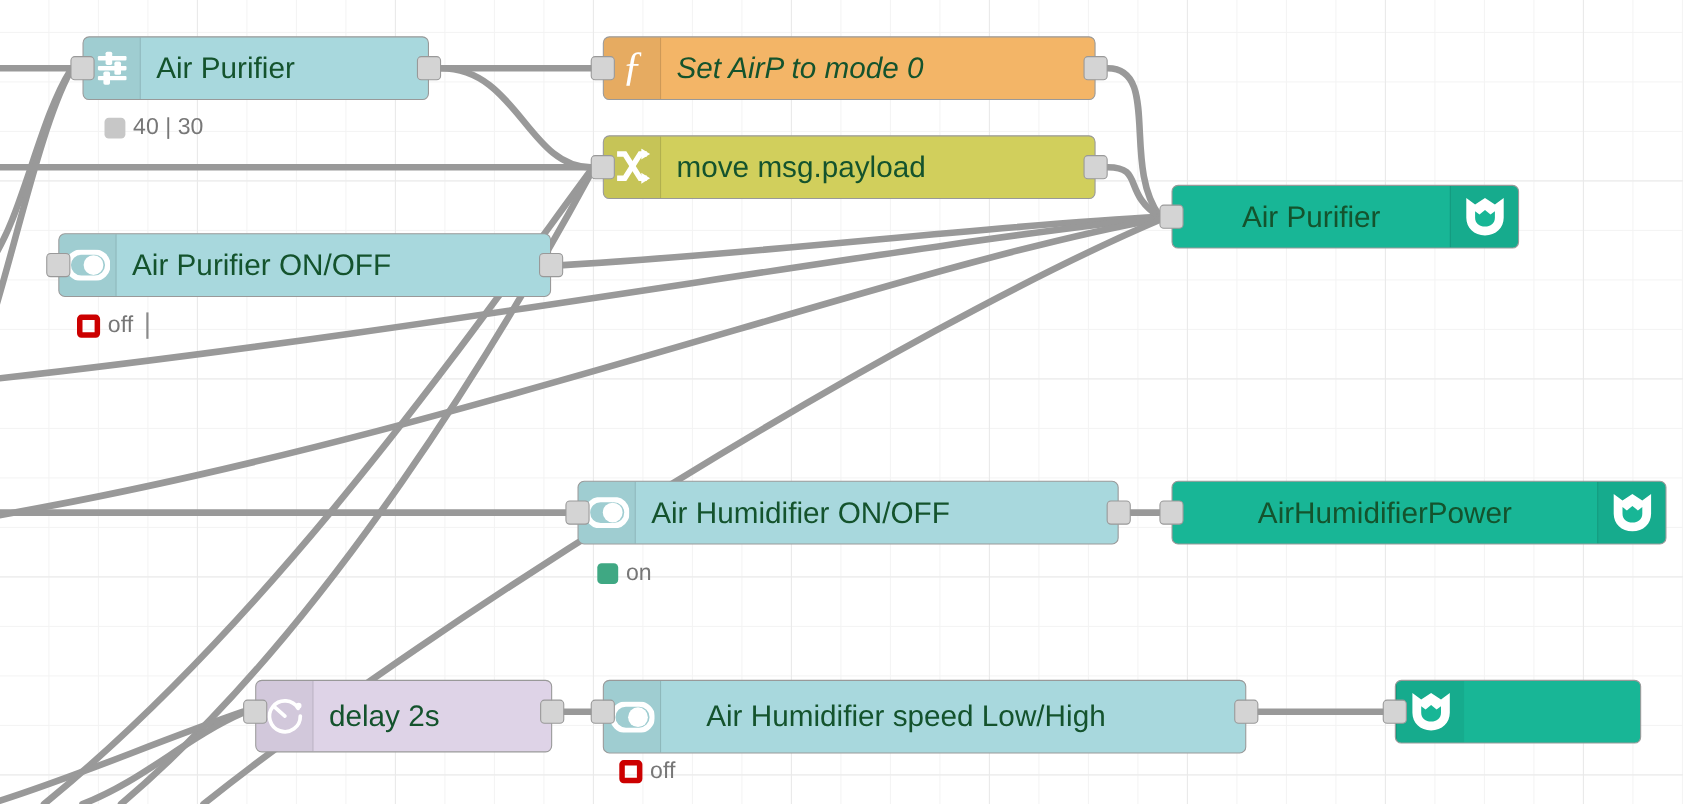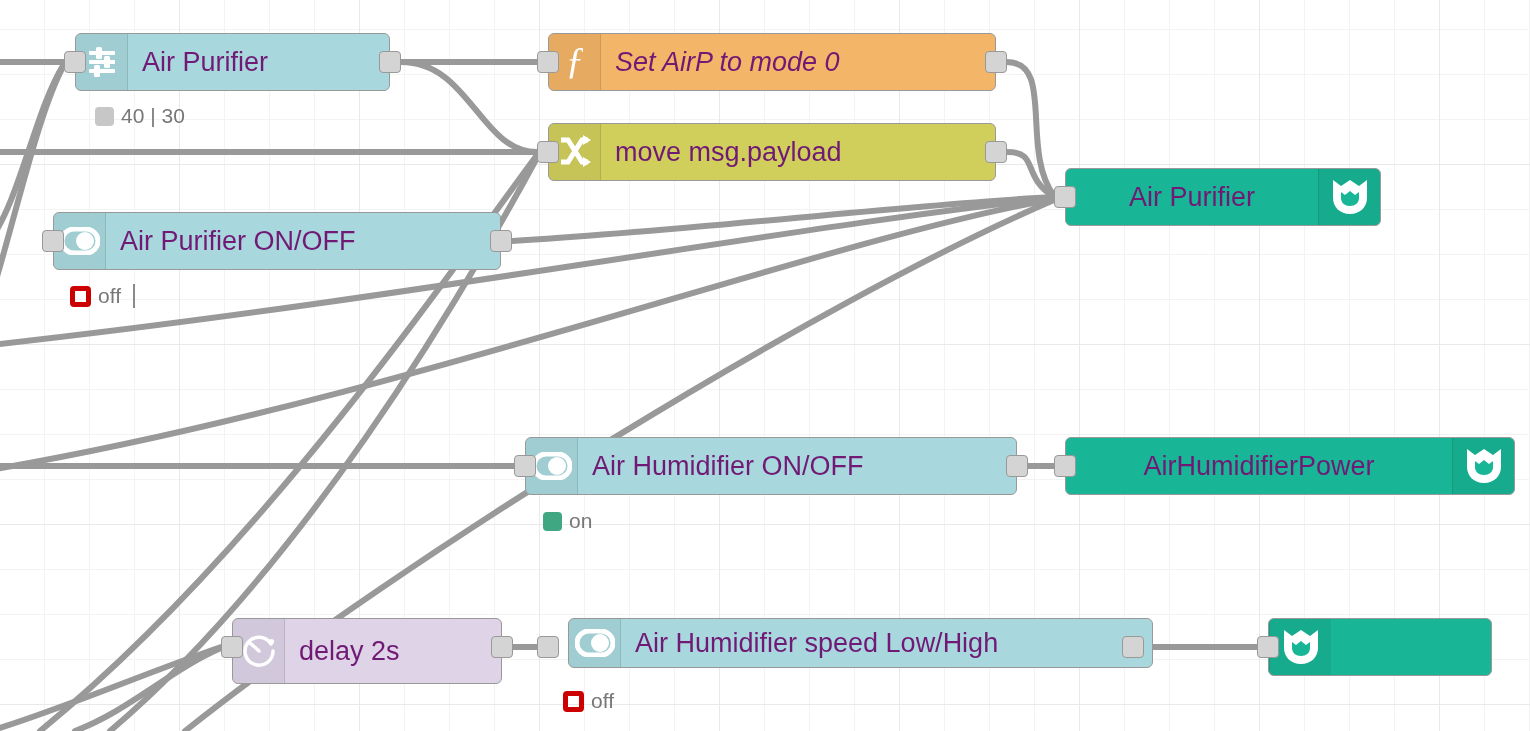--- a/index.html
+++ b/index.html
@@ -44,21 +44,21 @@
     justify-content:center;
     background:rgba(0,0,0,0.05);
     border-right:1px solid rgba(0,0,0,0.10);
     flex:0 0 52px;
   }
   .node .icon-box svg { display:block; }
   .node .label {
     flex:1 1 auto;
     padding:0 14px;
     font-size:27px;
-    color:#701a75;
+    color:#14532d;
     white-space:nowrap;
     overflow:hidden;
   }
   .node.center .label { text-align:center; }
   .node.italic .label { font-style:italic; }
 
   
   .node .icon-box-right {
     width:62px;
     align-self:stretch;
@@ -238,21 +238,21 @@
           <svg width="36" height="36" viewBox="0 0 36 36">
         <path d="M30 11 A14 14 0 1 0 32 18" stroke="white" stroke-width="3.4" fill="none" stroke-linecap="round"></path>
         <circle cx="30.5" cy="8.5" r="2.6" fill="white"></circle>
         <line x1="18" y1="18" x2="9" y2="10" stroke="white" stroke-width="3.4" stroke-linecap="round"></line>
       </svg>
         </div>
         <div class="label">delay 2s</div>
       </div>
       <div class="port" style="left: 221px; top: 636px;"></div>
       <div class="port" style="left: 491px; top: 636px;"></div>
-      <div class="node" style="left: 568px; top: 618px; width: 585px; height: 50px; background: rgb(168, 216, 221);">
+      <div class="node" style="left: 548px; top: 618px; width: 585px; height: 67px; background: rgb(168, 216, 221); gap: 27px;">
         <div class="icon-box">
           <svg width="40" height="28" viewBox="0 0 40 28">
         <rect x="2" y="2" width="36" height="24" rx="12" fill="none" stroke="white" stroke-width="5"></rect>
         <circle cx="25" cy="14" r="9" fill="white"></circle>
       </svg>
         </div>
         <div class="label">Air Humidifier speed Low/High</div>
       </div>
       <div class="port" style="left: 537px; top: 636px;"></div>
       <div class="port" style="left: 1122px; top: 636px;"></div>

